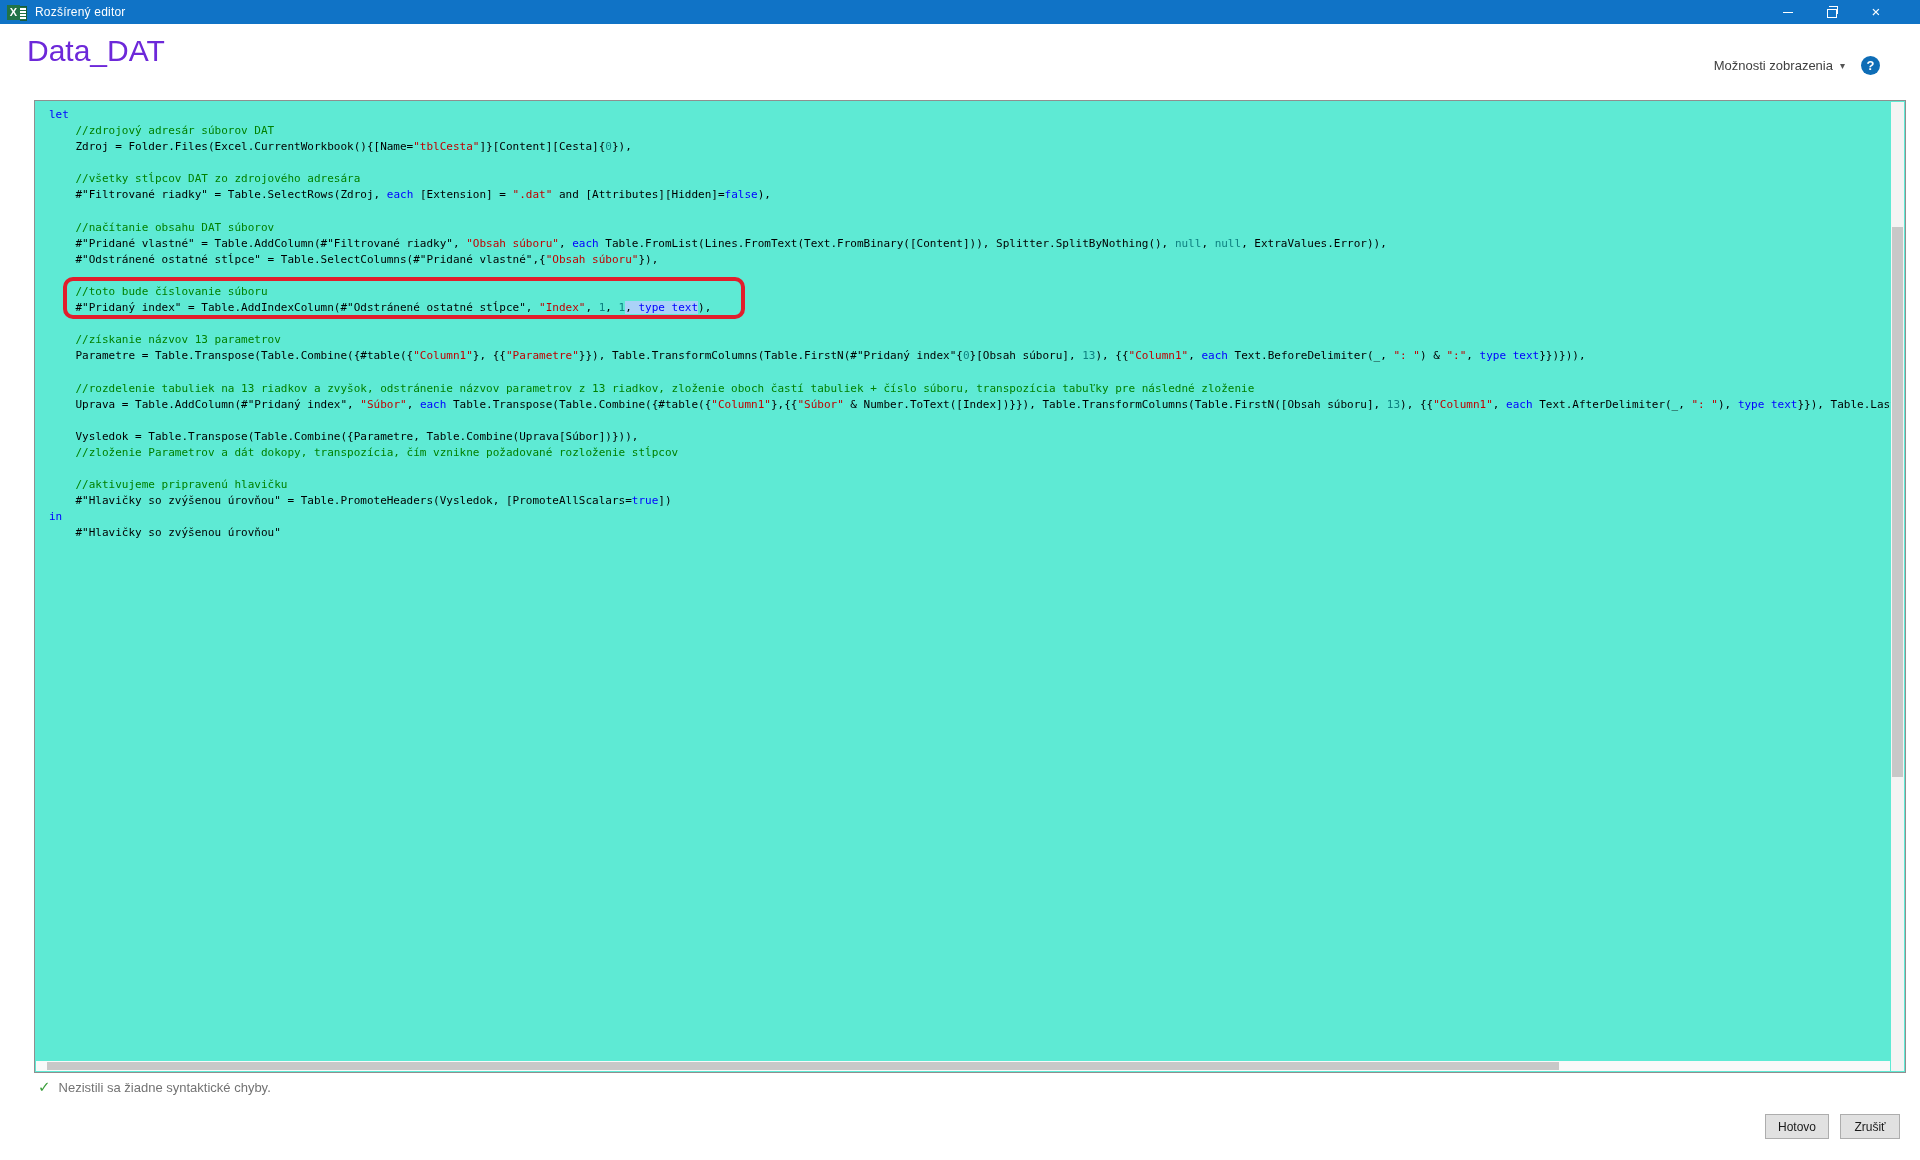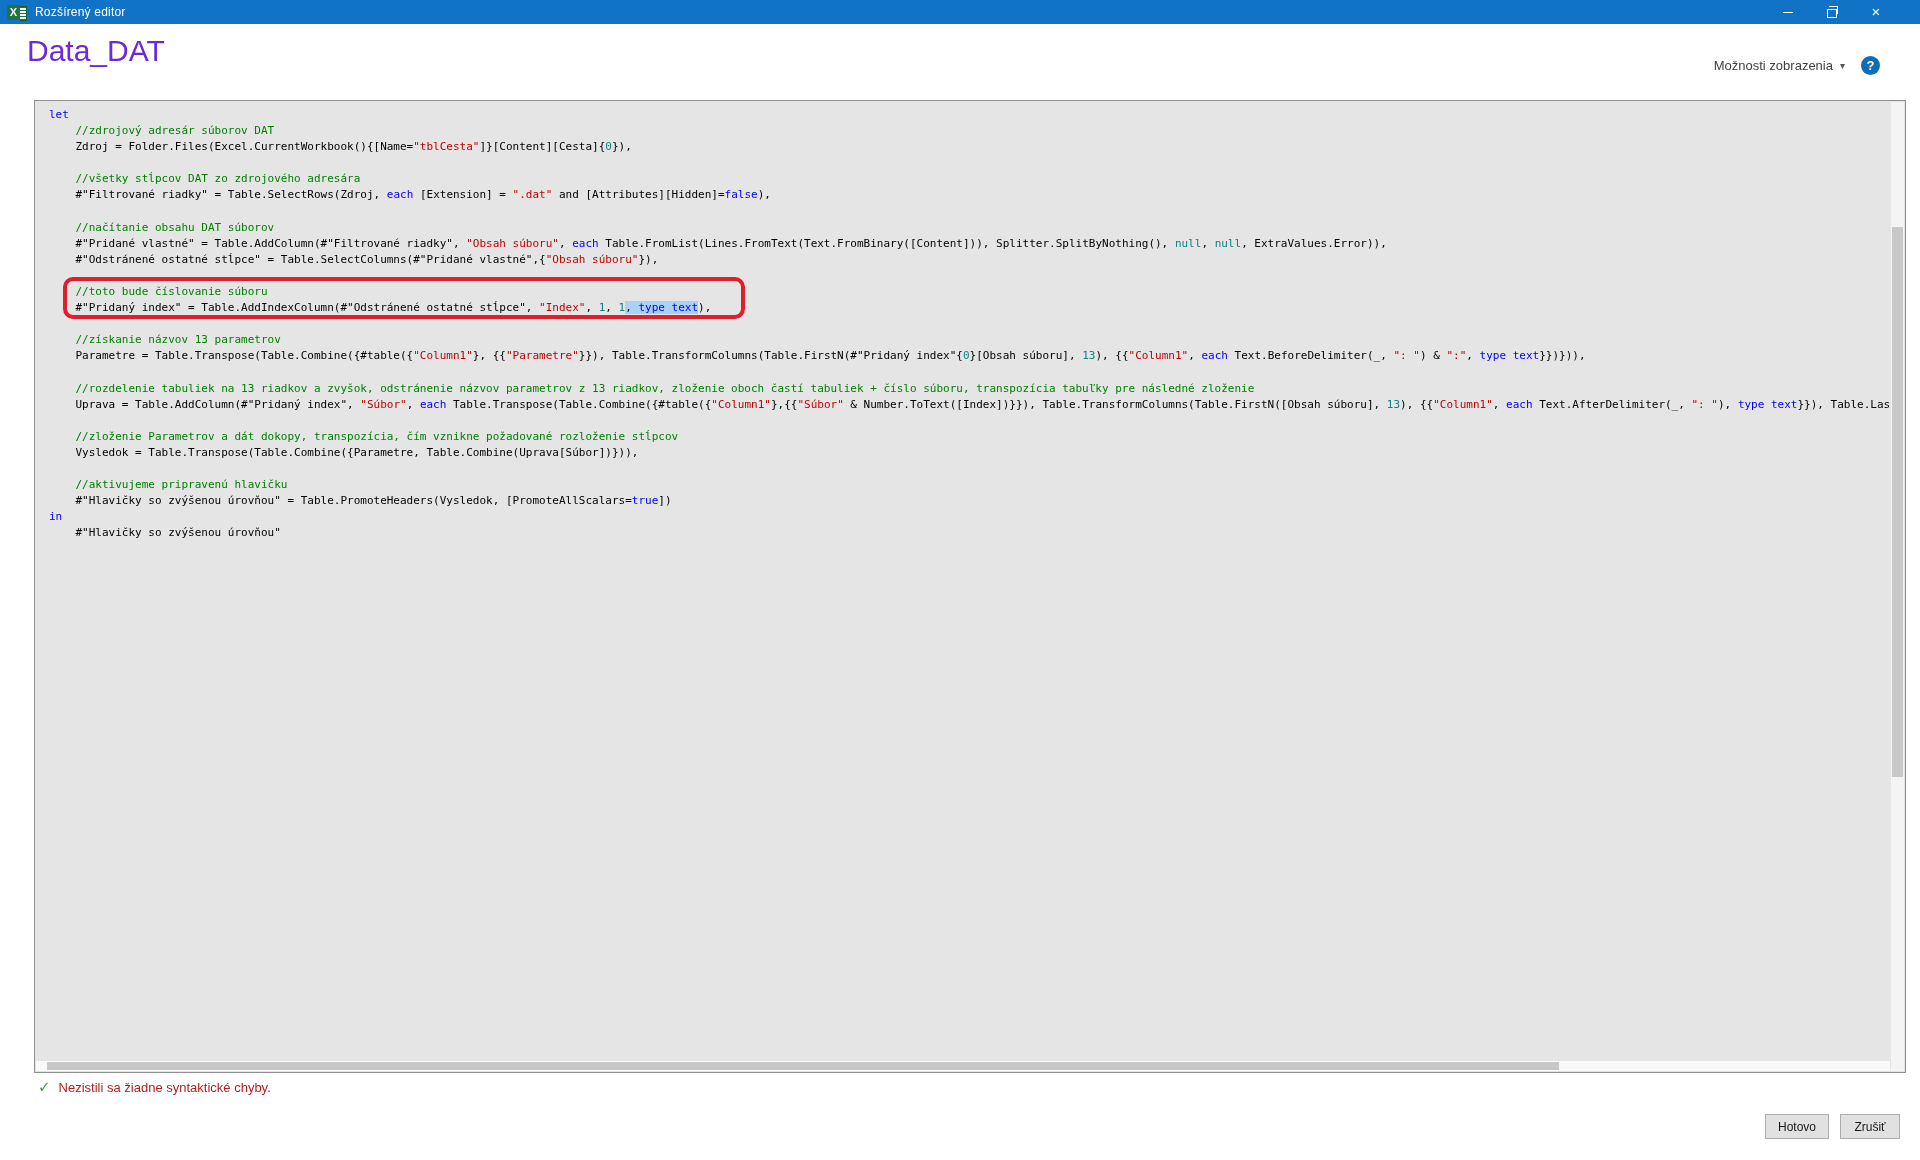--- a/index.html
+++ b/index.html
@@ -20,41 +20,41 @@
   .wc.close{font-size:15px; font-weight:400; line-height:24px;}
 
   
   .page-title{position:absolute; left:27px; top:34px; margin:0; font-size:30px; font-weight:300; color:#6d28d9; font-family:"Liberation Sans","DejaVu Sans",sans-serif;}
   .header-right{position:absolute; right:40px; top:56px; display:flex; align-items:center; gap:16px;}
   .display-options{display:flex; align-items:center; gap:7px; font-size:13px; color:#3f3f3f; cursor:pointer;}
   .display-options .caret{font-size:10px; color:#555;}
   .help{width:19px; height:19px; border-radius:50%; background:#0e6db6; color:#fff; font-size:13px; font-weight:bold; text-align:center; line-height:19px; cursor:pointer;}
 
   
-  .editor{position:absolute; left:34px; top:100px; width:1872px; height:973px; border:1px solid #8f8f8f; background:#e5e5e5; box-sizing:border-box;}
+  .editor{position:absolute; left:34px; top:100px; width:1872px; height:973px; border:1px solid #8f8f8f; background:#5eead4; box-sizing:border-box;}
   .code{position:absolute; left:0; top:0; right:14px; bottom:12px; overflow:hidden; padding:6px 0 0 14px; font-family:"DejaVu Sans Mono","Liberation Mono",monospace; font-size:11px;}
   .ln{white-space:pre; height:16.1px; line-height:16.1px;}
   .c-t{color:#000;}
   .c-k{color:#0000ff;}
   .c-s{color:#c00000;}
   .c-c{color:#008000;}
   .c-n{color:#0e8181;}
   .sel{background:#aad2f7;}
 
   .redbox{position:absolute; left:28px; top:176px; width:682px; height:42px; border:4px solid #e11e2c; border-radius:10px; box-sizing:border-box; pointer-events:none;}
 
   .vscroll{position:absolute; right:1px; top:1px; width:13px; bottom:1px; background:#f4f4f4;}
   .vthumb{position:absolute; left:1px; width:11px; top:125px; height:550px; background:#c8c8c8;}
   .hscroll{position:absolute; left:1px; right:15px; bottom:1px; height:10px; background:#f9f9f9;}
   .hthumb{position:absolute; top:1px; height:8px; left:11px; width:1512px; background:#c8c8c8;}
 
   
   .statusbar{position:absolute; left:38px; top:1078px; display:flex; align-items:center; gap:8px;}
   .check{color:#3a9e3a; font-size:15px; font-weight:bold;}
-  .status-text{font-size:13px; color:#b91c1c;}
+  .status-text{font-size:13px; color:#737373;}
 
   .footer{position:absolute; right:20px; top:1114px; display:flex; gap:11px;}
   .footer button{min-width:60px; height:25px; background:#e1e1e1; border:1px solid #adadad; font-size:12px; color:#1a1a1a; font-family:"Liberation Sans",sans-serif; padding:0 12px; cursor:pointer;}
 </style>
 </head>
 <body>
 
 <div class="window">
 
   <div class="titlebar">
@@ -101,22 +101,22 @@
         <div class="ln"></div>
         <div class="ln"><span class="c-c">    //toto bude číslovanie súboru</span></div>
         <div class="ln"><span class="c-t">    #"Pridaný index" = Table.AddIndexColumn(#"Odstránené ostatné stĺpce", </span><span class="c-s">"Index"</span><span class="c-t">, </span><span class="c-n">1</span><span class="c-t">, </span><span class="c-n">1</span><span class="c-t sel">, </span><span class="c-k sel">type text</span><span class="c-t">),</span></div>
         <div class="ln"></div>
         <div class="ln"><span class="c-c">    //získanie názvov 13 parametrov</span></div>
         <div class="ln"><span class="c-t">    Parametre = Table.Transpose(Table.Combine({#table({</span><span class="c-s">"Column1"</span><span class="c-t">}, {{</span><span class="c-s">"Parametre"</span><span class="c-t">}}), Table.TransformColumns(Table.FirstN(#"Pridaný index"{</span><span class="c-n">0</span><span class="c-t">}[Obsah súboru], </span><span class="c-n">13</span><span class="c-t">), {{</span><span class="c-s">"Column1"</span><span class="c-t">, </span><span class="c-k">each</span><span class="c-t"> Text.BeforeDelimiter(_, </span><span class="c-s">": "</span><span class="c-t">) &amp; </span><span class="c-s">":"</span><span class="c-t">, </span><span class="c-k">type text</span><span class="c-t">}})})),</span></div>
         <div class="ln"></div>
         <div class="ln"><span class="c-c">    //rozdelenie tabuliek na 13 riadkov a zvyšok, odstránenie názvov parametrov z 13 riadkov, zloženie oboch častí tabuliek + číslo súboru, transpozícia tabuľky pre následné zloženie</span></div>
         <div class="ln"><span class="c-t">    Uprava = Table.AddColumn(#"Pridaný index", </span><span class="c-s">"Súbor"</span><span class="c-t">, </span><span class="c-k">each</span><span class="c-t"> Table.Transpose(Table.Combine({#table({</span><span class="c-s">"Column1"</span><span class="c-t">},{{</span><span class="c-s">"Súbor"</span><span class="c-t"> &amp; Number.ToText([Index])}}), Table.TransformColumns(Table.FirstN([Obsah súboru], </span><span class="c-n">13</span><span class="c-t">), {{</span><span class="c-s">"Column1"</span><span class="c-t">, </span><span class="c-k">each</span><span class="c-t"> Text.AfterDelimiter(_, </span><span class="c-s">": "</span><span class="c-t">), </span><span class="c-k">type text</span><span class="c-t">}}), Table.Last</span></div>
         <div class="ln"></div>
+        <div class="ln"><span class="c-t">    Vysledok = Table.Transpose(Table.Combine({Parametre, Table.Combine(Uprava[Súbor])})),</span></div>
         <div class="ln"><span class="c-c">    //zloženie Parametrov a dát dokopy, transpozícia, čím vznikne požadované rozloženie stĺpcov</span></div>
-        <div class="ln"><span class="c-t">    Vysledok = Table.Transpose(Table.Combine({Parametre, Table.Combine(Uprava[Súbor])})),</span></div>
         <div class="ln"></div>
         <div class="ln"><span class="c-c">    //aktivujeme pripravenú hlavičku</span></div>
         <div class="ln"><span class="c-t">    #"Hlavičky so zvýšenou úrovňou" = Table.PromoteHeaders(Vysledok, [PromoteAllScalars=</span><span class="c-k">true</span><span class="c-t">])</span></div>
         <div class="ln"><span class="c-k">in</span></div>
         <div class="ln"><span class="c-t">    #"Hlavičky so zvýšenou úrovňou"</span></div>
       </div>
     <div class="redbox"></div>
     <div class="vscroll">
         <div class="vthumb"></div>
       </div>

